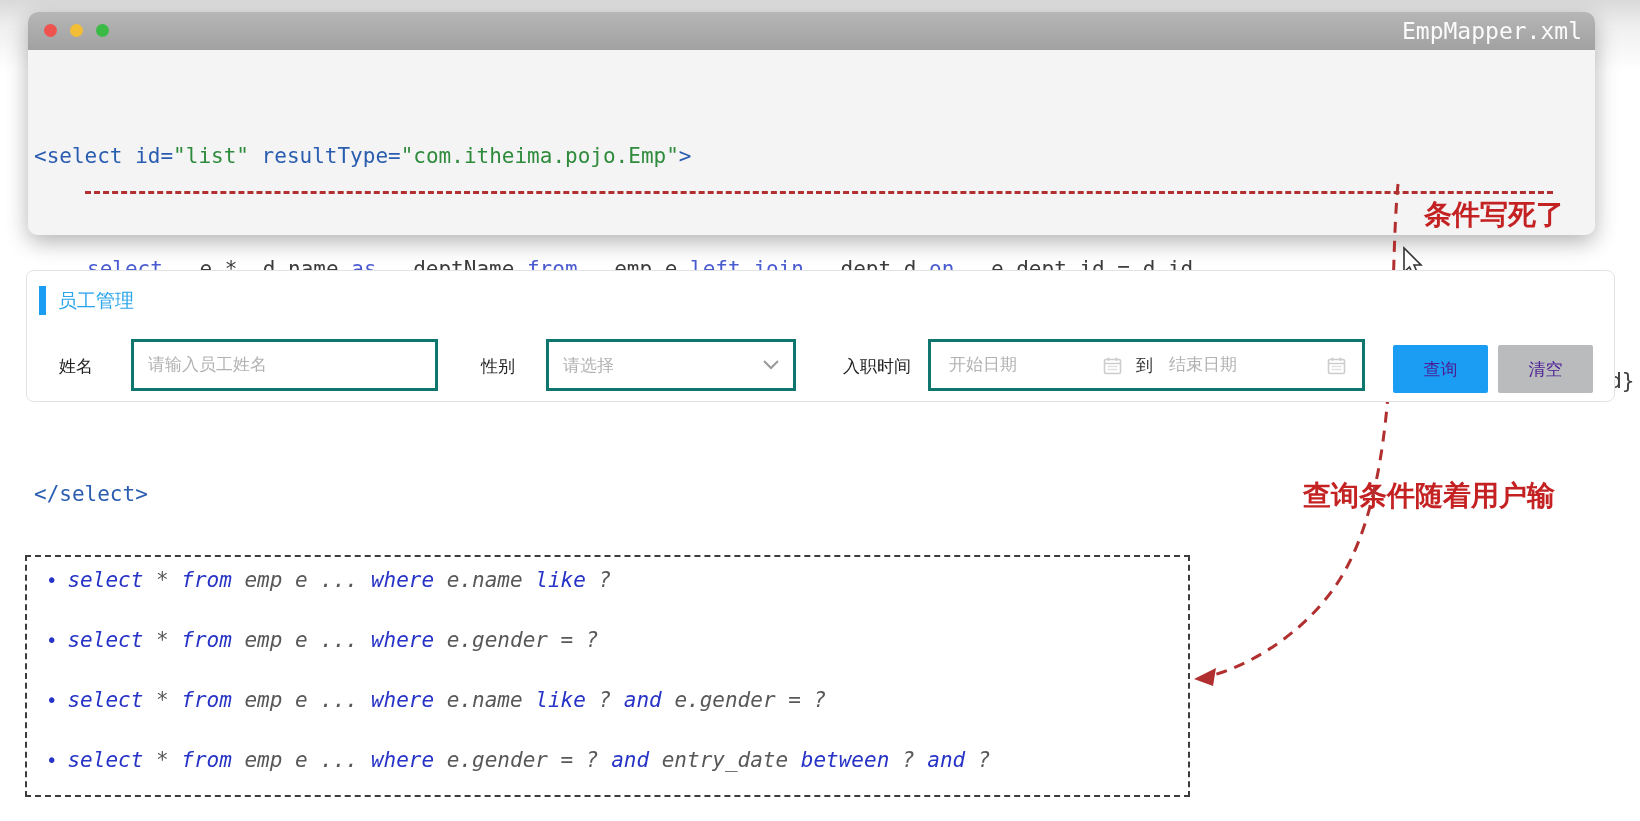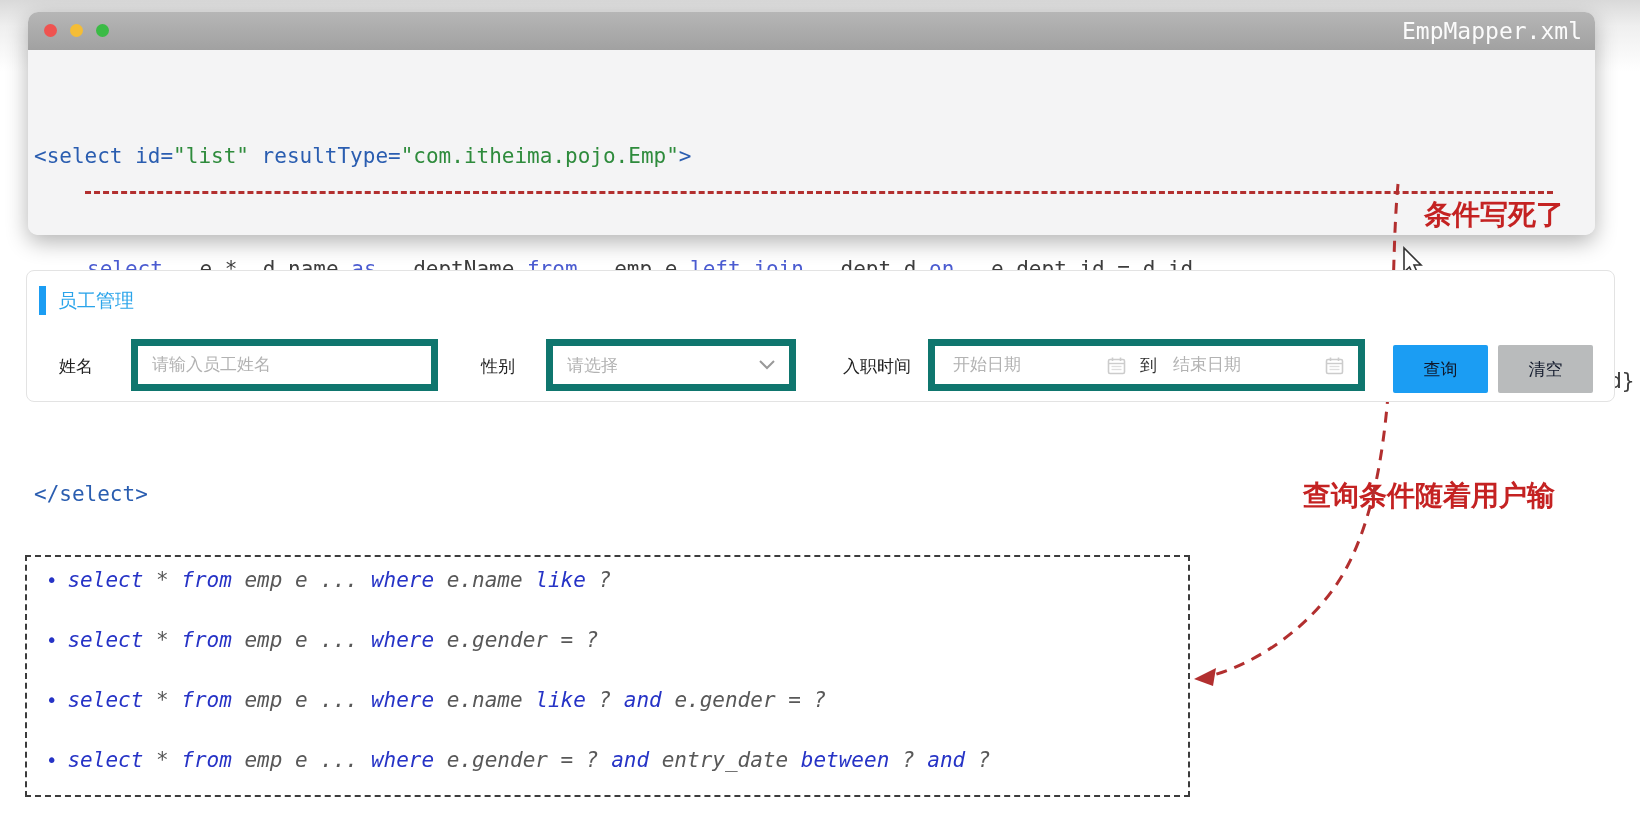--- a/index.html
+++ b/index.html
@@ -56,37 +56,37 @@
     background:#ffffff;border:1px solid #e3e3e3;border-radius:8px;box-sizing:border-box;
   }
   .form-title-bar{position:absolute;left:12px;top:15px;width:7px;height:29px;background:#1b9df3;}
   .form-title{position:absolute;left:31px;top:17px;font-size:19px;color:#2aa4ea;}
   .form-label{position:absolute;top:84px;height:24px;line-height:24px;font-size:17px;color:#222;}
   .lbl-name{left:32px;}
   .lbl-gender{left:454px;}
   .lbl-entry{left:816px;}
   .text-input,.select-box,.date-range{
     position:absolute;top:68px;height:52px;box-sizing:border-box;
-    border:7px solid #0f766e;background:#fff;font-size:17px;color:#333;
+    border:3px solid #0f766e;background:#fff;font-size:17px;color:#333;
   }
   .text-input{left:104px;width:307px;padding:0 14px;outline:none;}
   .text-input::placeholder,.date-input::placeholder{color:#b2b2b2;}
   .select-box{left:519px;width:250px;display:flex;align-items:center;padding:13px 14px;cursor:pointer;}
   .select-placeholder{color:#b2b2b2;}
   .chevron{margin-left:auto;}
   .date-range{left:901px;width:437px;display:flex;align-items:center;padding:0 16px;}
   .date-input{border:none;outline:none;font-size:17px;color:#333;background:transparent;}
   .date-start{width:152px;}
   .date-end{width:150px;margin-left:14px;}
   .date-sep{color:#333;font-size:17px;margin-left:14px;margin-right:0px;}
   .cal-icon{flex:none;}
   .cal-icon.last{margin-left:auto;}
   .btn{
     position:absolute;top:74px;width:95px;height:48px;border:none;border-radius:2px;
-    font-size:17px;color:#0f172a;cursor:pointer;font-family:"Liberation Sans",sans-serif;
+    font-size:17px;color:#4c1d95;cursor:pointer;font-family:"Liberation Sans",sans-serif;
   }
   .btn-search{left:1366px;background:#1b9df3;}
   .btn-clear{left:1471px;background:#b9bbbc;}
   
   .sql-box{
     position:absolute;left:25px;top:555px;width:1165px;height:242px;box-sizing:border-box;
     border:2px dashed #3c3c3c;padding:4px 0 0 0;
   }
   .sql-line{
     height:60px;line-height:39px;white-space:pre;

